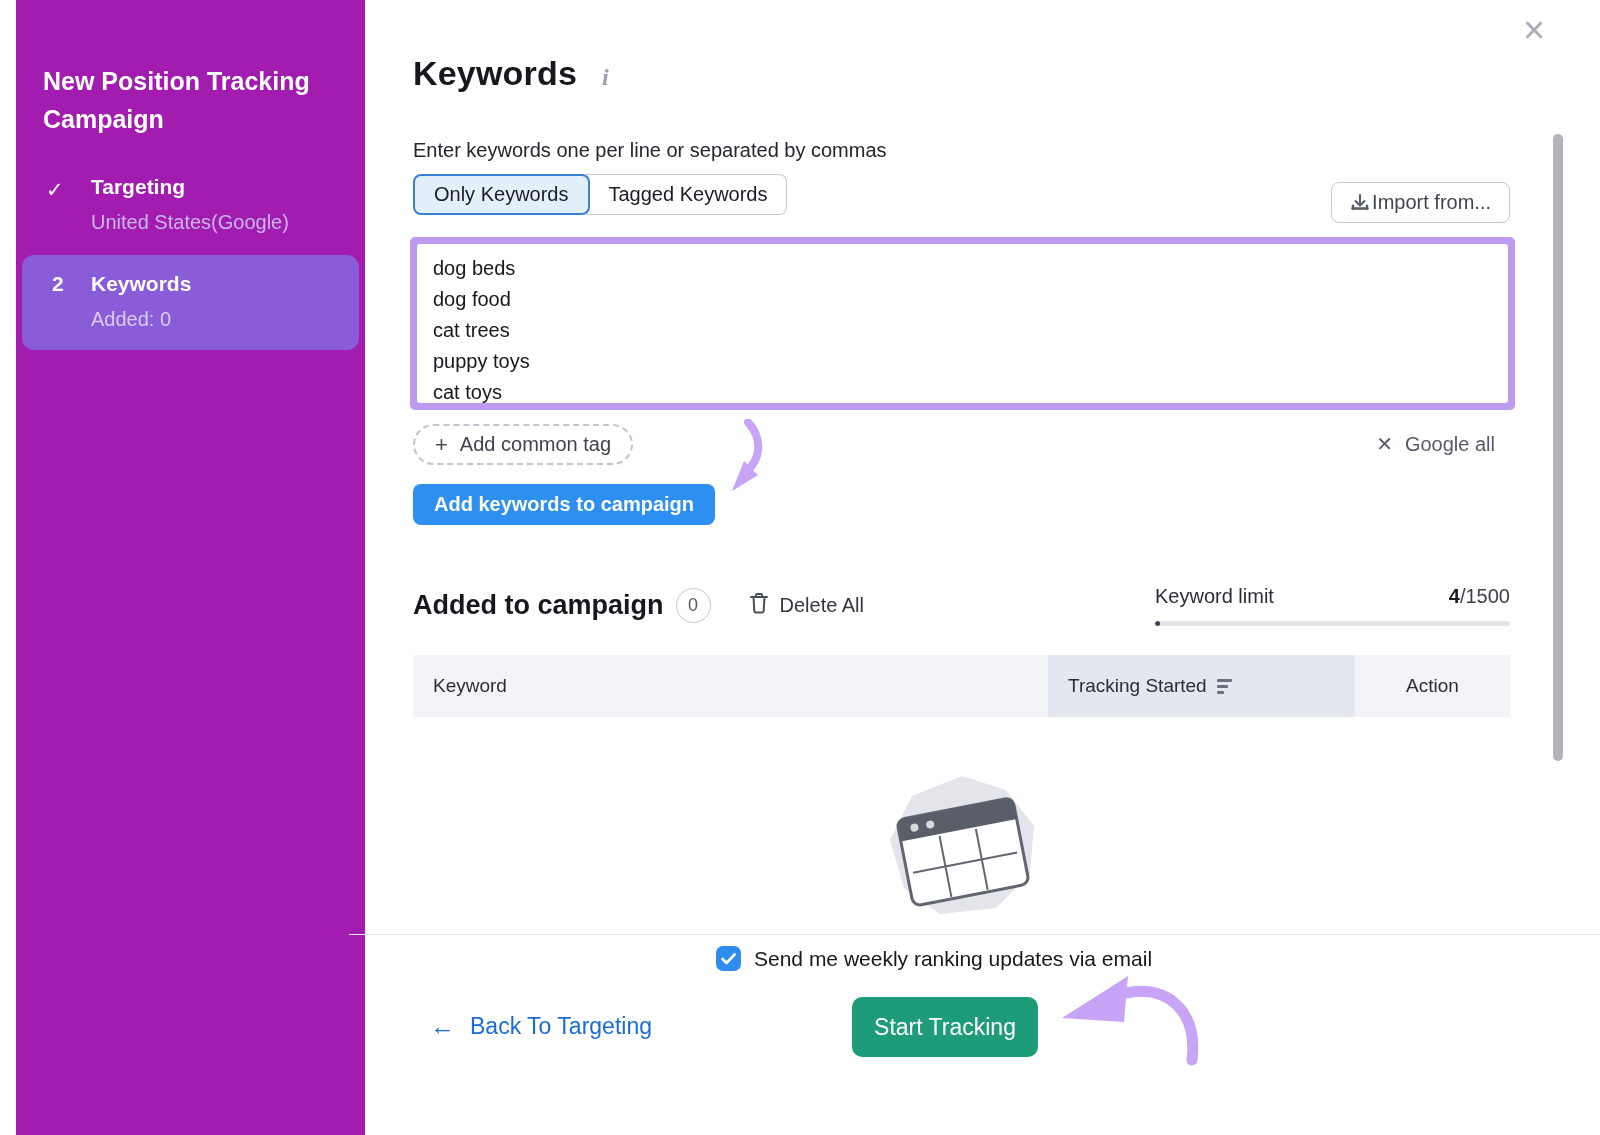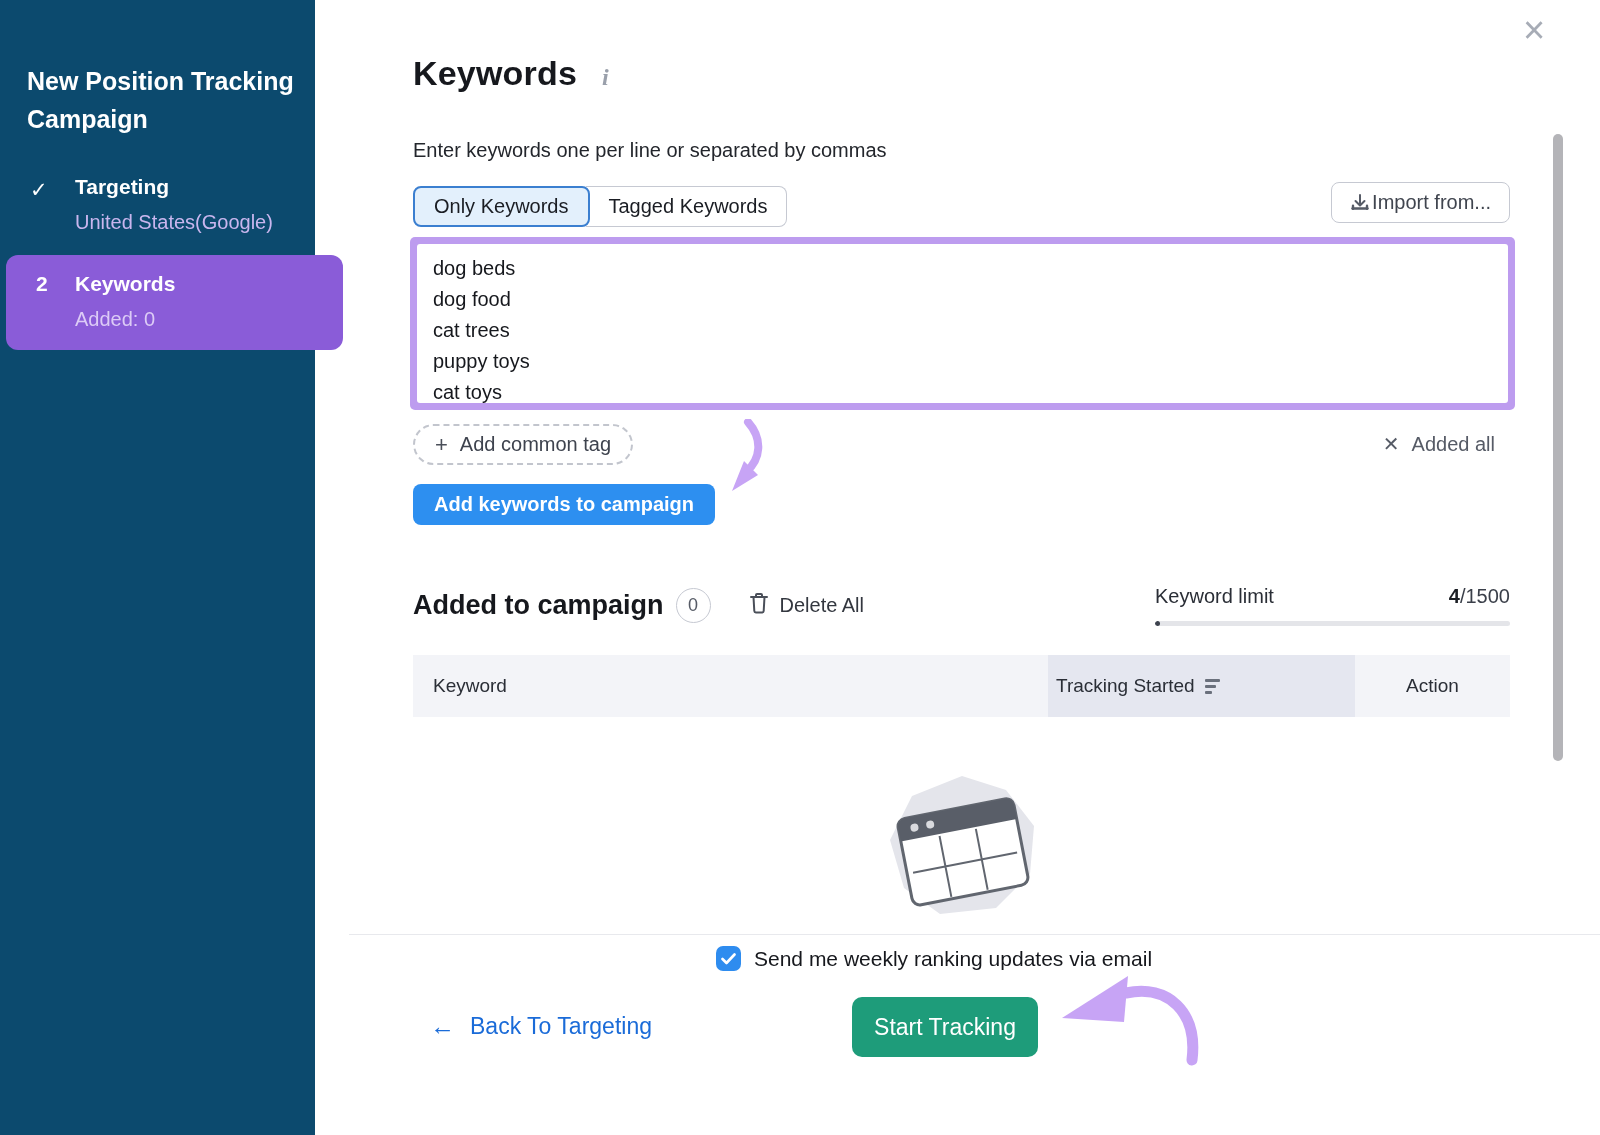--- a/index.html
+++ b/index.html
@@ -1,39 +1,39 @@
 <!DOCTYPE html>
 <html><head>
 <meta charset="utf-8">
 <style>
   * { margin:0; padding:0; box-sizing:border-box; }
   html,body { background:#fff; }
   body { font-family:"Liberation Sans","DejaVu Sans",sans-serif; color:#16181D; }
   .app { position:relative; width:1600px; height:1135px; background:#fff; overflow:hidden; }
 
   
-  .sidebar { position:absolute; left:0; top:0; width:315px; height:1135px; background:#0c4a6e; }
+  .sidebar { position:absolute; left:16px; top:0; width:349px; height:1135px; background:#a21caf; }
   .sidebar-title { position:absolute; left:27px; top:62px; width:300px; font-size:25px; font-weight:700; color:#fff; line-height:38px; }
   .step1 { position:absolute; left:0; top:175px; width:349px; }
   .step-check { position:absolute; left:30px; top:3px; color:#fff; font-size:21px; font-weight:700; }
   .step-label { position:absolute; left:75px; top:0; color:#fff; font-size:21px; font-weight:700; }
   .step-sub { position:absolute; left:75px; top:36px; color:#C9B6EE; font-size:20px; font-weight:400; }
   .step2 { position:absolute; left:6px; top:255px; width:337px; height:95px; background:#8A5CD8; border-radius:12px; }
   .step2 .step-num { position:absolute; left:30px; top:17px; color:#fff; font-size:21px; font-weight:700; }
   .step2 .step-label { left:69px; top:17px; }
   .step2 .step-sub { left:69px; top:53px; color:#DCCBF6; }
 
   
   .main-title { position:absolute; left:413px; top:54px; font-size:34px; font-weight:700; color:#16181D; letter-spacing:0.2px; }
   .info-icon { position:absolute; left:602px; top:64px; font-family:"Liberation Serif","DejaVu Serif",serif; font-style:italic; font-weight:700; font-size:24px; color:#9AA0AB; }
   .close-btn { position:absolute; left:1512px; top:8px; width:44px; height:44px; font-size:38px; font-weight:300; color:#A7ACB6; line-height:44px; text-align:center; cursor:pointer; }
   .instruction { position:absolute; left:413px; top:139px; font-size:20px; color:#23262C; }
 
   
-  .tabs { position:absolute; left:413px; top:186px; display:flex; height:41px; }
+  .tabs { position:absolute; left:413px; top:174px; display:flex; height:41px; }
   .tab { display:flex; align-items:center; padding:0 19px; font-size:20px; color:#1A1D23; background:#fff; border:1px solid #C6C9D2; cursor:pointer; }
   .tab.selected { background:#E3F0FC; border:2px solid #3B7FD0; border-radius:8px; z-index:2; }
   .tab.unselected { border-left:none; border-radius:0 8px 8px 0; margin-left:-4px; padding-left:23px; z-index:1; }
   .import-btn { position:absolute; right:90px; top:182px; height:41px; display:flex; align-items:center; gap:2px; padding:0 18px; border:1px solid #C6C9D2; border-radius:8px; background:#fff; font-size:20px; color:#40454F; cursor:pointer; }
   .import-icon { display:inline-flex; }
 
   
   .kw-highlight { position:absolute; left:410px; top:237px; width:1105px; height:173px; background:#BD9CEF; border-radius:5px; padding:7px; }
   .kw-textarea { width:100%; height:100%; border:none; outline:none; resize:none; background:#fff; border-radius:3px; padding:9px 16px; font-family:"Liberation Sans","DejaVu Sans",sans-serif; font-size:20px; line-height:31px; color:#16181D; }
 
@@ -57,21 +57,21 @@
   .limit-label { font-size:20px; color:#2A2E36; }
   .limit-used { font-size:20px; font-weight:700; color:#1C1F25; }
   .limit-rest { font-size:20px; font-weight:400; color:#3A3F49; }
   .limit-bar { margin-top:13px; height:5px; background:#E4E5E9; border-radius:3px; position:relative; overflow:hidden; }
   .limit-fill { position:absolute; left:0; top:0; bottom:0; width:5px; background:#3E434E; border-radius:3px; }
 
   
   .table-head { position:absolute; left:413px; top:655px; width:1097px; height:62px; display:flex; }
   .th { display:flex; align-items:center; font-size:19px; color:#2A2E36; background:#F3F4F8; }
   .th-keyword { flex:1; padding-left:20px; }
-  .th-tracking { width:307px; padding-left:8px; background:#E5E7F0; gap:10px; cursor:pointer; }
+  .th-tracking { width:307px; padding-left:20px; background:#E5E7F0; gap:10px; cursor:pointer; }
   .th-action { width:155px; justify-content:center; }
   .sort-icon { display:inline-flex; flex-direction:column; gap:3px; }
   .sort-icon span { height:3px; background:#6A707C; border-radius:1px; display:block; }
   .sort-b1 { width:15px; } .sort-b2 { width:11px; } .sort-b3 { width:7px; }
 
   .empty-illustration { position:absolute; left:880px; top:770px; }
 
   .divider { position:absolute; left:349px; top:934px; width:1251px; height:1px; background:#E8E9ED; }
 
   
@@ -131,21 +131,21 @@
 puppy toys
 cat toys</textarea>
   </div>
 
   <button class="tag-btn">
     <span class="plus-icon">+</span>
     <span>Add common tag</span>
   </button>
   <div class="clear-all">
     <span class="clear-icon">✕</span>
-    <span>Added all</span>
+    <span>Google all</span>
   </div>
 
   <svg class="small-arrow" width="46" height="76" viewBox="0 0 46 76">
     <path d="M26 3 C 41 20, 39 40, 24 53" stroke="#C7A4F5" stroke-width="8" fill="none" stroke-linecap="round"></path>
     <polygon points="10,72 36,56 22,42" fill="#C7A4F5"></polygon>
   </svg>
 
   <button class="add-btn">Add keywords to campaign</button>
 
   <div class="added-row">

